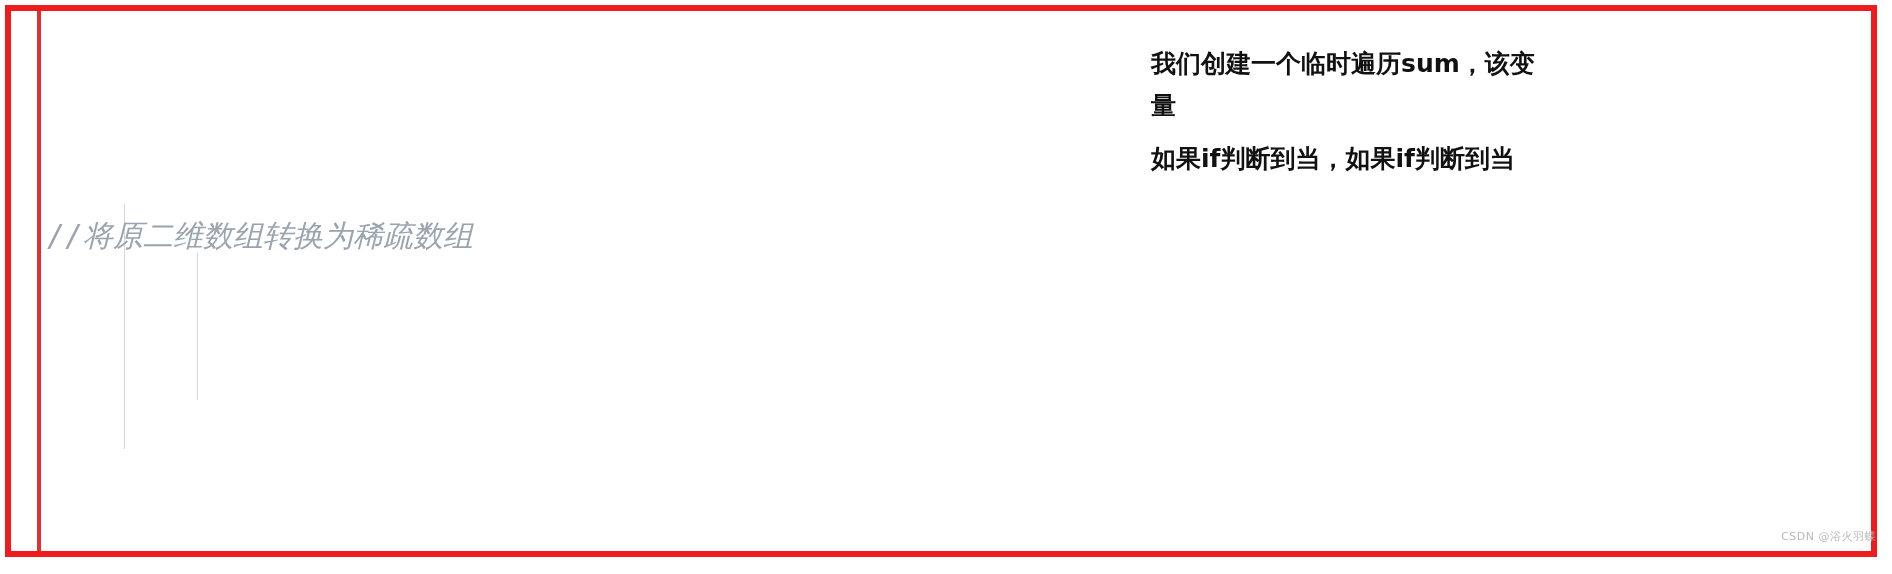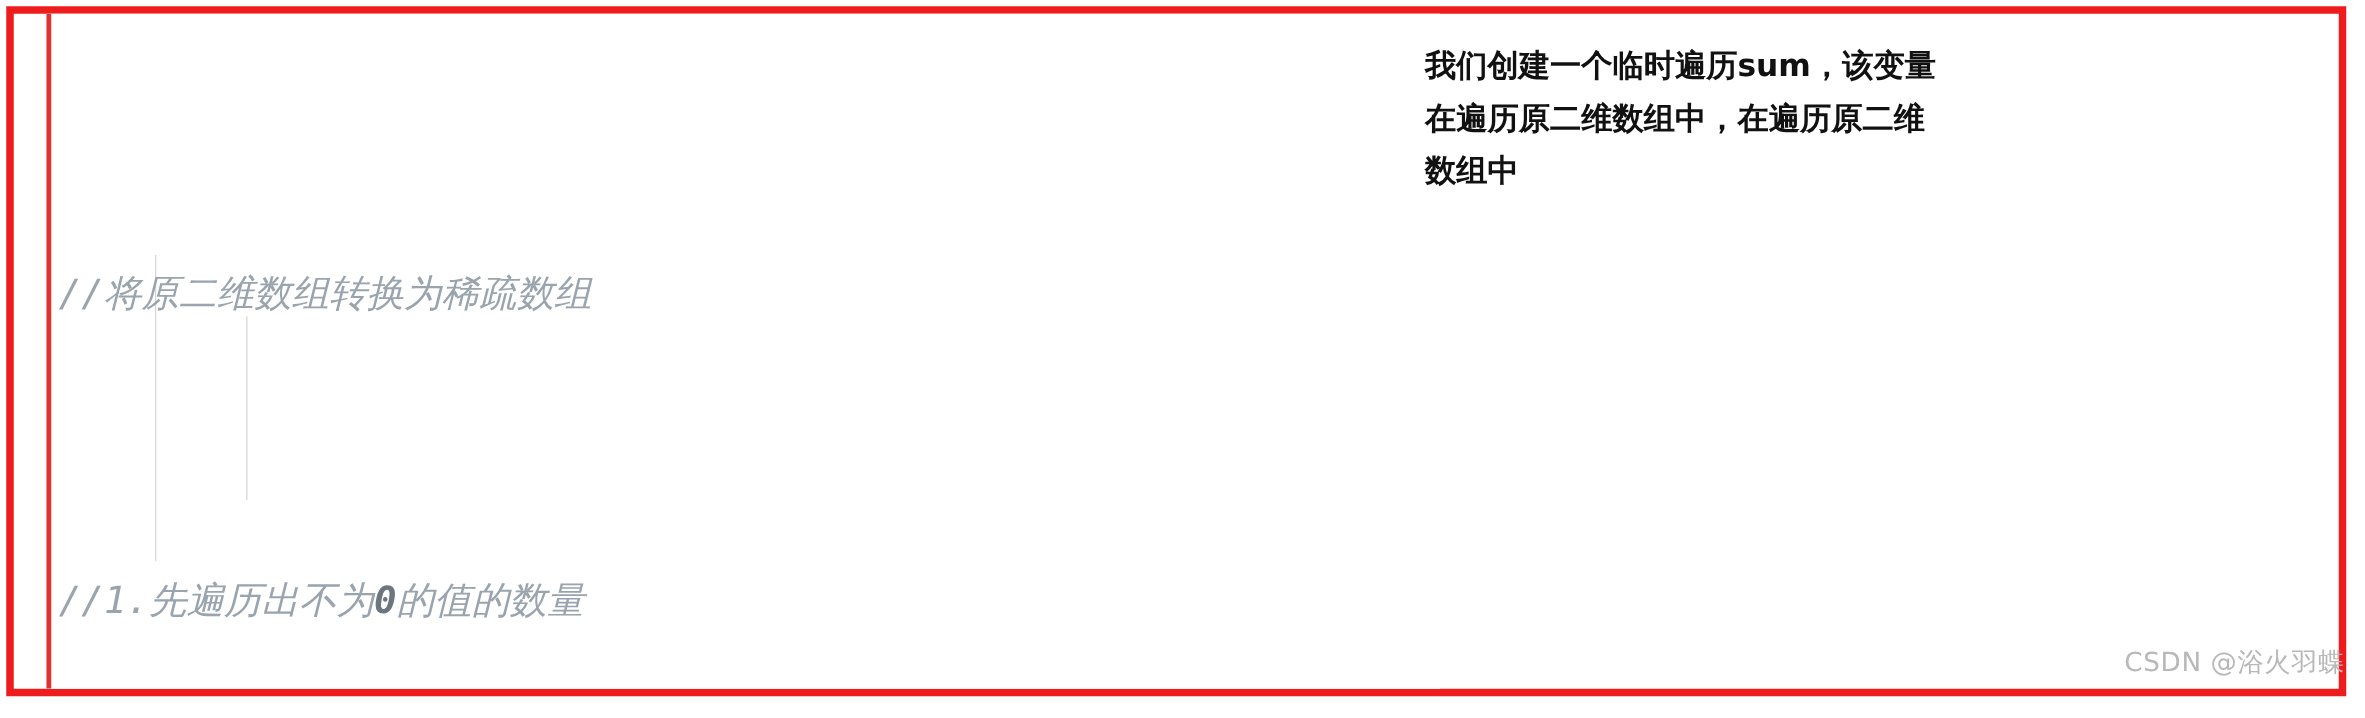--- a/index.html
+++ b/index.html
@@ -87,29 +87,29 @@
     position: absolute;
     left: 1140px;
     top: 32px;
     width: 420px;
     font-family: "DejaVu Sans", "Liberation Sans", sans-serif;
     font-size: 25px;
     font-weight: bold;
     line-height: 42px;
     color: #111111;
   }
-  .note p { margin: 0; }
+  .note p { margin: 11px; }
 
   
   .watermark {
     position: absolute;
     right: 16px;
     bottom: 30px;
     font-family: "DejaVu Sans", "Liberation Sans", sans-serif;
-    font-size: 21px;
+    font-size: 11px;
     color: #b8b8b8;
     letter-spacing: 0.5px;
     white-space: nowrap;
   }
 
   
   .clipped-line {
     position: absolute;
     left: 21px;
     top: 553px;
@@ -135,21 +135,20 @@
 
     <div class="indent-guide" style="left:87px; top:193px; height:245px;"></div>
     <div class="indent-guide" style="left:160px; top:242px; height:147px;"></div>
 
     <div class="code-lines">
 
       
       <div class="ln"><span class="cmt">//将原二维数组转换为稀疏数组</span></div>
 
       
-      <div class="ln"><span class="cmt">//1.</span><span class="cmt">先遍历出不为</span><span class="cmt"><b>0</b></span><span class="cmt">的值的数量</span></div>
 
       
       
 
       
       
 
       
       
 
@@ -170,18 +169,18 @@
 
     </div>
   </div>
 
   <div class="clipped-line">
     
   </div>
 
   <div class="note">
     <p>我们创建一个临时遍历sum，该变量</p>
-    <p>在遍历原二维数组中，在遍历原二维数组中</p>
+    <p>如果if判断到当，如果if判断到当</p>
   </div>
 
   <div class="watermark">CSDN @浴火羽蝶</div>
 
 </div>
 
 </body></html>

